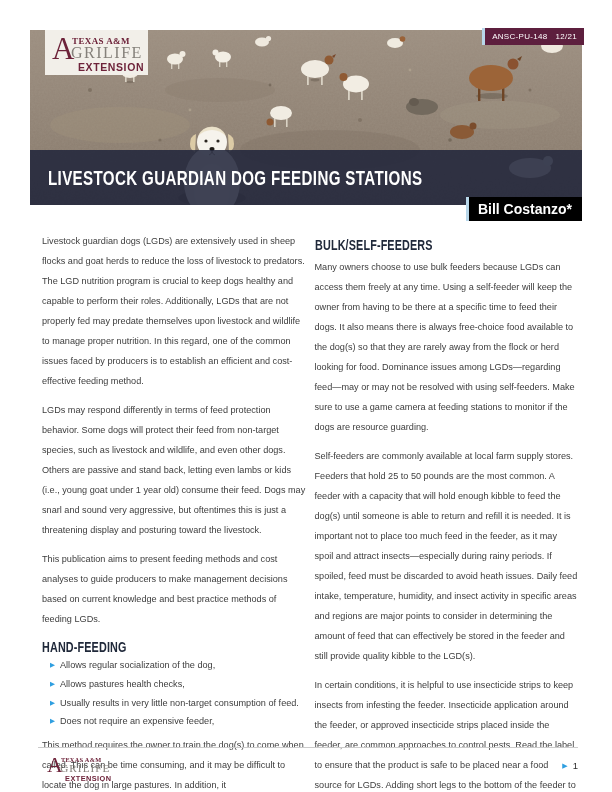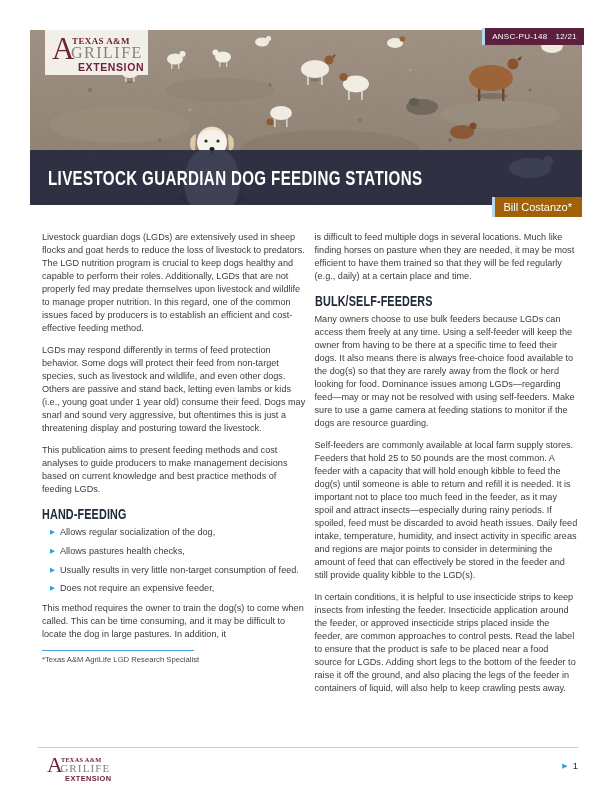--- a/index.html
+++ b/index.html
@@ -57,34 +57,34 @@
   .doc-badge {
     position:absolute; top:-2px; right:-2px;
     background:#5d1f3e; color:#ffffff;
     font-size:8px; font-weight:400; letter-spacing:0.3px;
     padding:4px 7px; border-left:3px solid #b8d7ea;
     white-space:nowrap;
   }
   .doc-badge .date { margin-left:8px; }
   .byline-badge {
     position:absolute; top:197px; right:30px;
-    background:#a16207; color:#ffffff;
-    font-size:11px; font-weight:400;
+    background:#000000; color:#ffffff;
+    font-size:14px; font-weight:700;
     padding:4px 10px 4px 9px; border-left:3px solid #b8d7ea;
     white-space:nowrap;
   }
 
   
   .columns {
     position:absolute; left:42px; top:231px; width:536px;
     display:flex; gap:9px;
   }
   .col { width:263.5px; }
   .col p {
-    margin:0 0 9px; font-size:9.15px; line-height:13px; color:#3d3d3d;
+    margin:0 0 9px; font-size:9.15px; line-height:20px; color:#3d3d3d;
     text-align:left;
   }
   .col h2 {
     margin:5px 0 4px; font-size:15px; font-weight:700; color:#20293a;
     letter-spacing:0.2px; white-space:nowrap;
     transform:scaleX(0.72); transform-origin:left center;
   }
   ul.benefits { list-style:none; margin:1px 0 7px; padding:0 0 0 8px; }
   ul.benefits li {
     display:flex; gap:5px; margin-bottom:6.5px;
@@ -281,21 +281,20 @@
           <span>Does not require an expensive feeder,</span>
         </li>
       </ul>
       <p>This method requires the owner to train the dog(s) to come when called. This can be time consuming, and it may be difficult to locate the dog in large pastures. In addition, it</p>
       <div class="footnote">
         <span>*Texas A&amp;M AgriLife LGD Research Specialist</span>
       </div>
     </div>
 
     <div class="col">
-      <p>is difficult to feed multiple dogs in several locations. Much like finding horses on pasture when they are needed, it may be most efficient to have them trained so that they will be fed regularly (e.g., daily) at a certain place and time.</p>
       <h2>BULK/SELF-FEEDERS</h2>
       <p>Many owners choose to use bulk feeders because LGDs can access them freely at any time. Using a self-feeder will keep the owner from having to be there at a specific time to feed their dogs. It also means there is always free-choice food available to the dog(s) so that they are rarely away from the flock or herd looking for food. Dominance issues among LGDs—regarding feed—may or may not be resolved with using self-feeders. Make sure to use a game camera at feeding stations to monitor if the dogs are resource guarding.</p>
       <p>Self-feeders are commonly available at local farm supply stores. Feeders that hold 25 to 50 pounds are the most common. A feeder with a capacity that will hold enough kibble to feed the dog(s) until someone is able to return and refill it is needed. It is important not to place too much feed in the feeder, as it may spoil and attract insects—especially during rainy periods. If spoiled, feed must be discarded to avoid heath issues. Daily feed intake, temperature, humidity, and insect activity in specific areas and regions are major points to consider in determining the amount of feed that can effectively be stored in the feeder and still provide quality kibble to the LGD(s).</p>
       <p>In certain conditions, it is helpful to use insecticide strips to keep insects from infesting the feeder. Insecticide application around the feeder, or approved insecticide strips placed inside the feeder, are common approaches to control pests. Read the label to ensure that the product is safe to be placed near a food source for LGDs. Adding short legs to the bottom of the feeder to raise it off the ground, and also placing the legs of the feeder in containers of liquid, will also help to keep crawling pests away.</p>
     </div>
   </div>
 
   <div class="footer-rule"></div>
 
   <div class="footer-logo">

